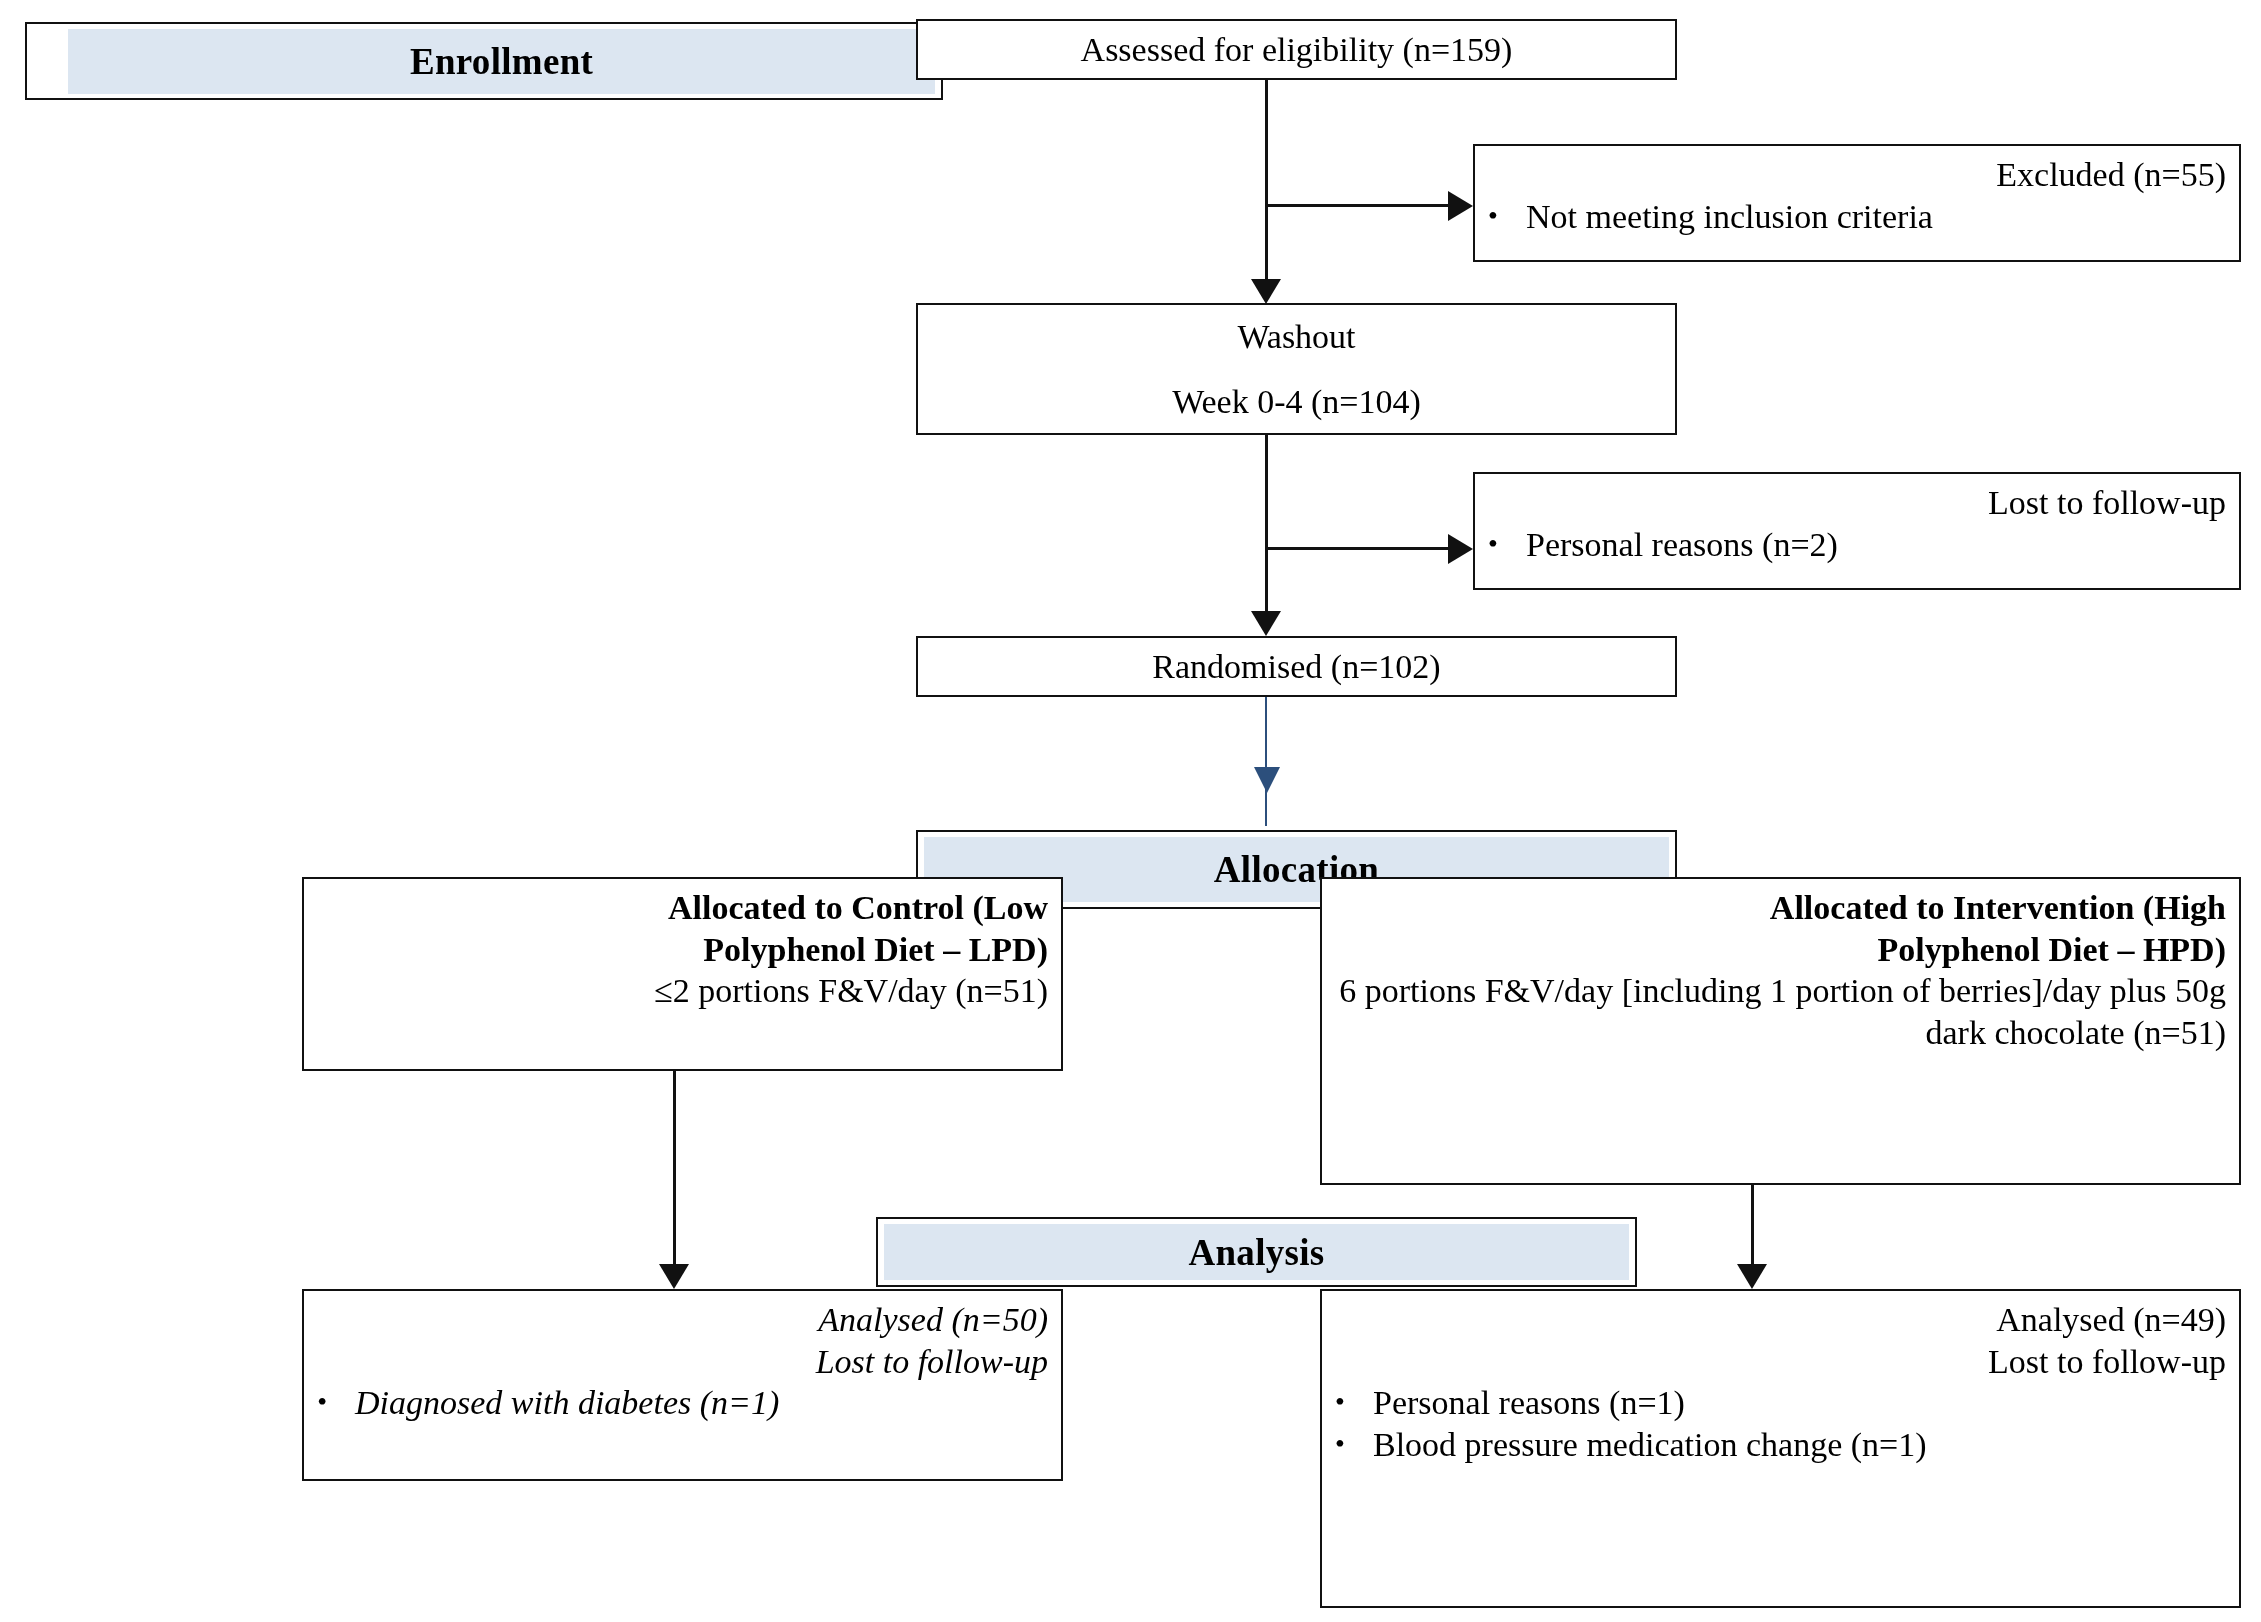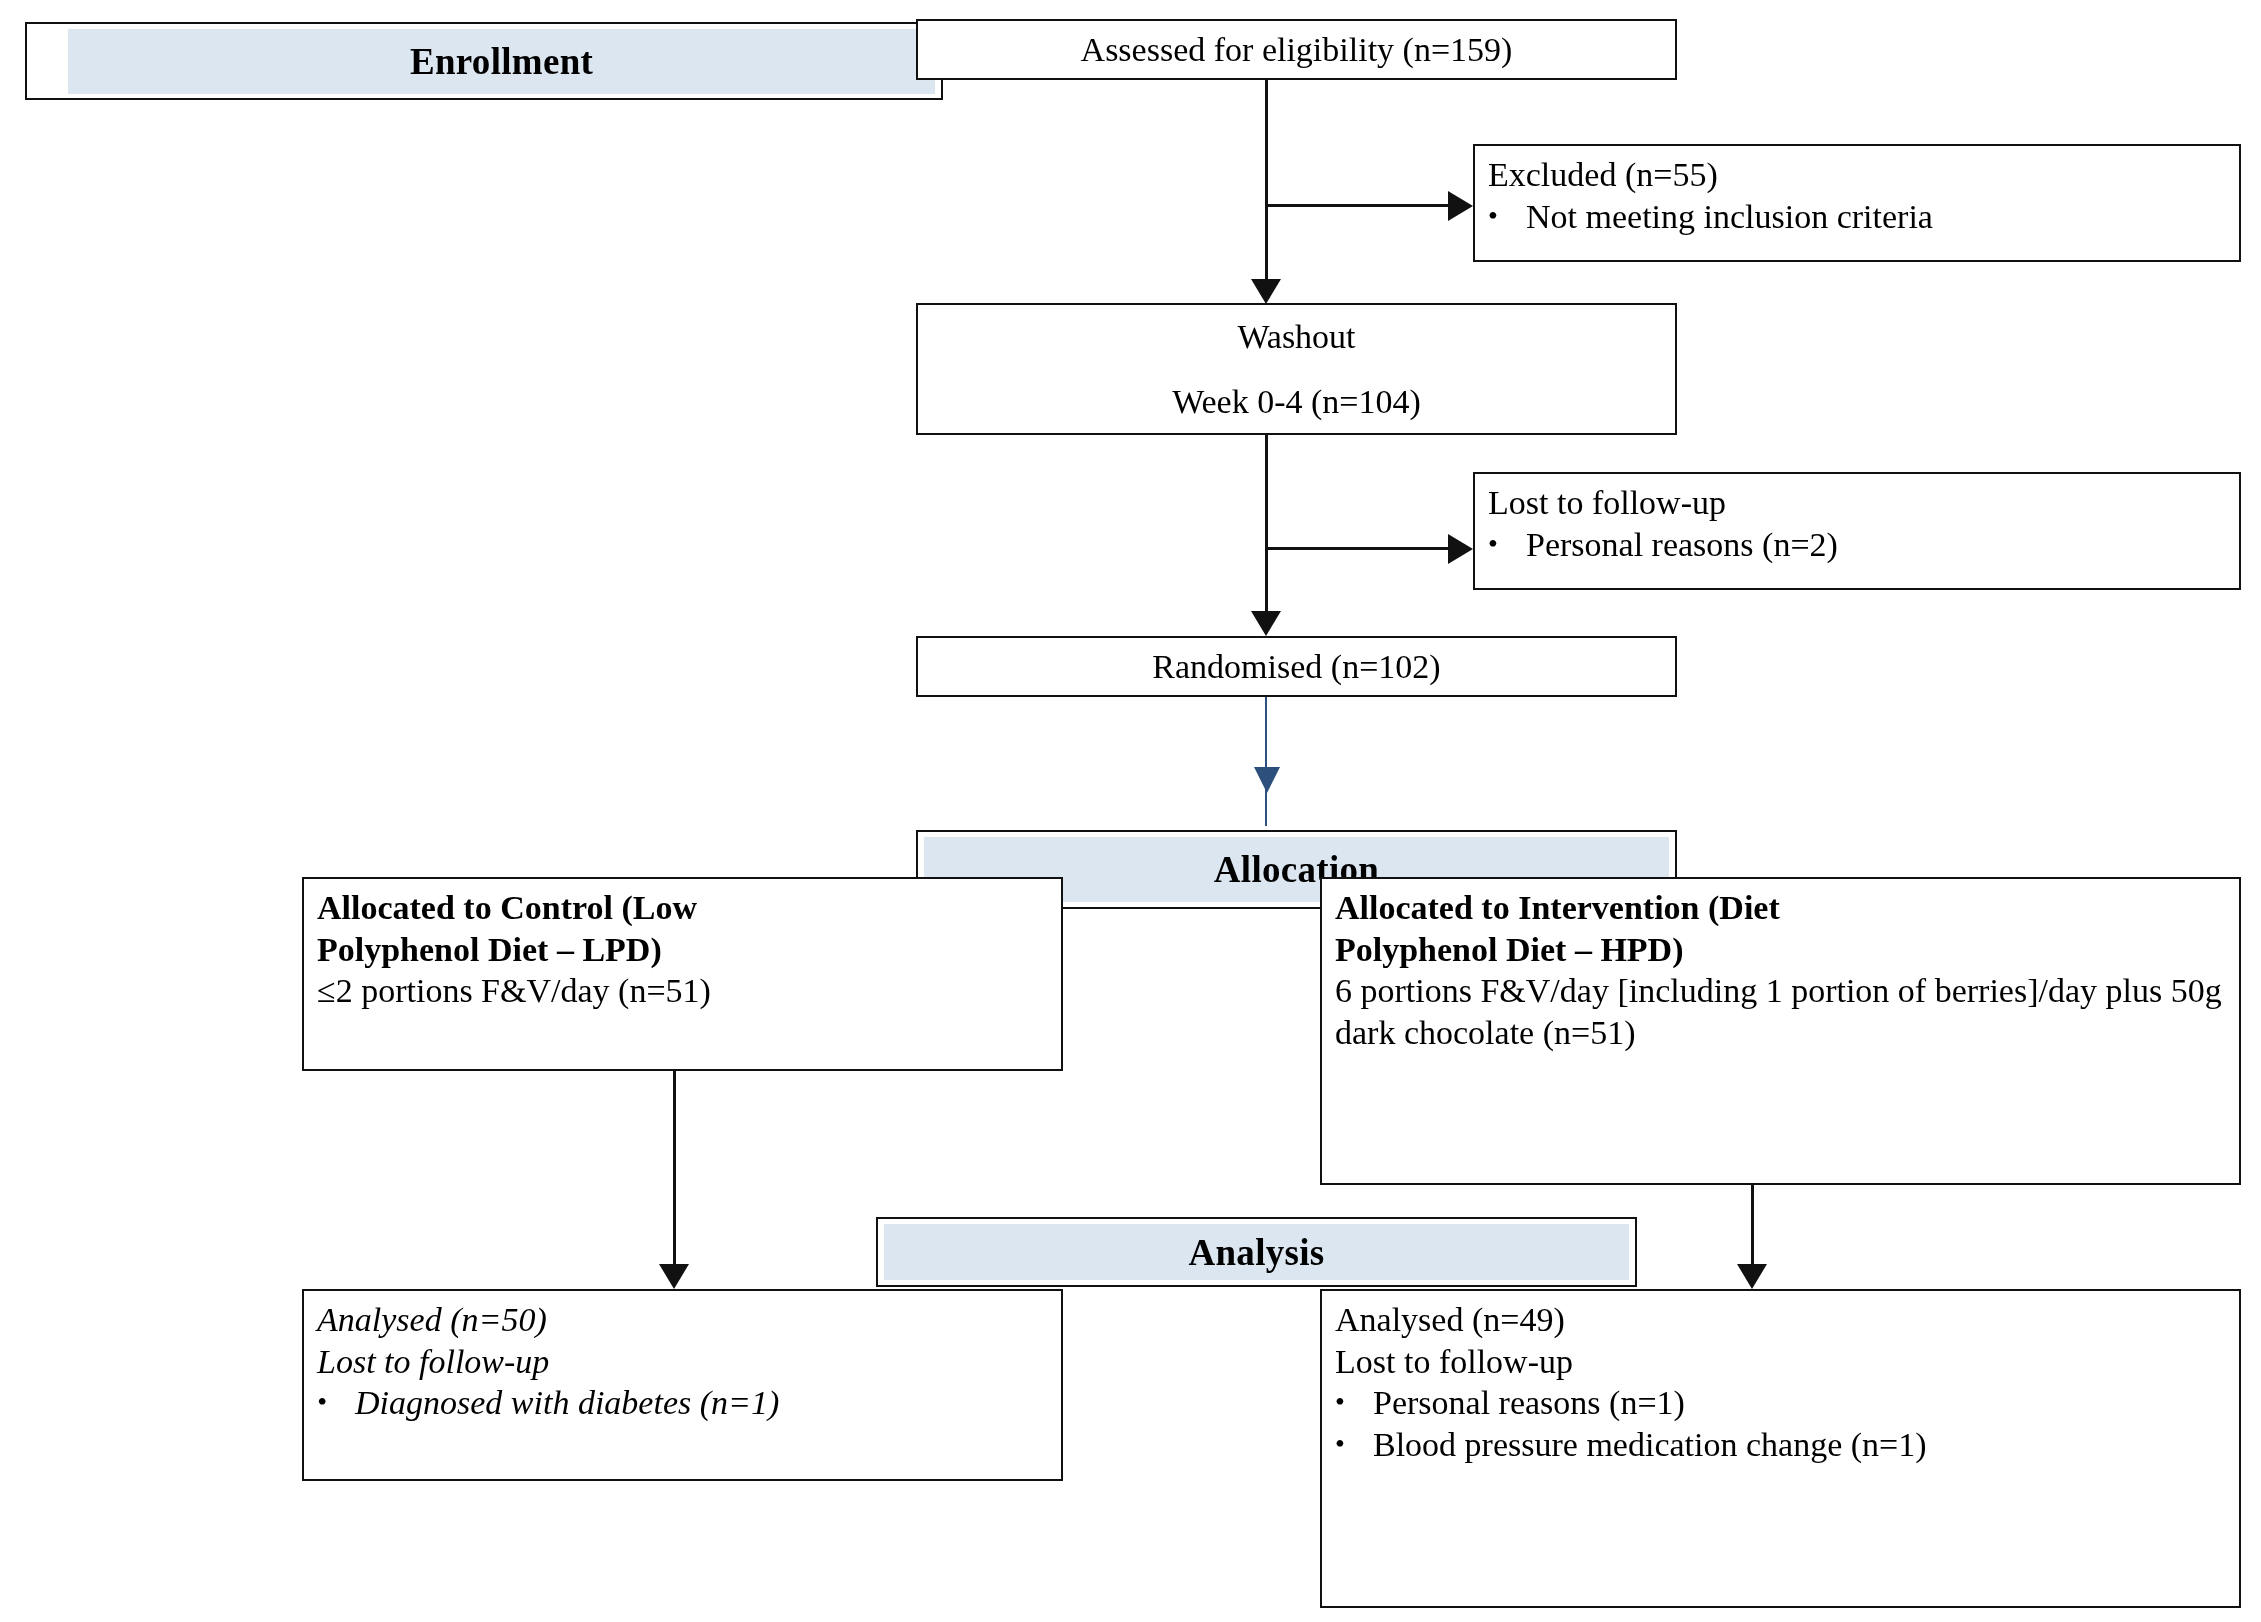--- a/index.html
+++ b/index.html
@@ -56,21 +56,21 @@
     align-items: center;
     justify-content: center;
   }
   .banner-label {
     font-weight: bold;
     font-size: 37px;
     letter-spacing: 0.3px;
   }
 
   
-  .line { display: block; white-space: nowrap; }
+  .line { display: block; white-space: nowrap; text-align: right; }
   .line.wrap { white-space: normal; }
   .bold { font-weight: bold; }
 
   .bullet-row {
     display: flex;
     align-items: flex-start;
   }
   .bullet-dot {
     width: 38px;
     flex: 0 0 38px;
@@ -179,21 +179,21 @@
     </div>
   </div>
 
   <div class="box left" style="left:302px; top:877px; width:761px; height:194px;">
     <span class="line bold">Allocated to Control (Low</span>
     <span class="line bold">Polyphenol Diet – LPD)</span>
     <span class="line">≤2 portions F&amp;V/day (n=51)</span>
   </div>
 
   <div class="box left" style="left:1320px; top:877px; width:921px; height:308px;">
-    <span class="line bold">Allocated to Intervention (Diet</span>
+    <span class="line bold">Allocated to Intervention (High</span>
     <span class="line bold">Polyphenol Diet – HPD)</span>
     <span class="line wrap">6 portions F&amp;V/day [including 1 portion of berries]/day plus 50g dark chocolate (n=51)</span>
   </div>
 
   <div class="vline" style="left:673px; top:1071px; width:2.9px; height:195px;"></div>
   <div class="arrow-down" style="left:659px; top:1264px;"></div>
 
   <div class="vline" style="left:1751px; top:1185px; width:2.9px; height:81px;"></div>
   <div class="arrow-down" style="left:1737px; top:1264px;"></div>
 

